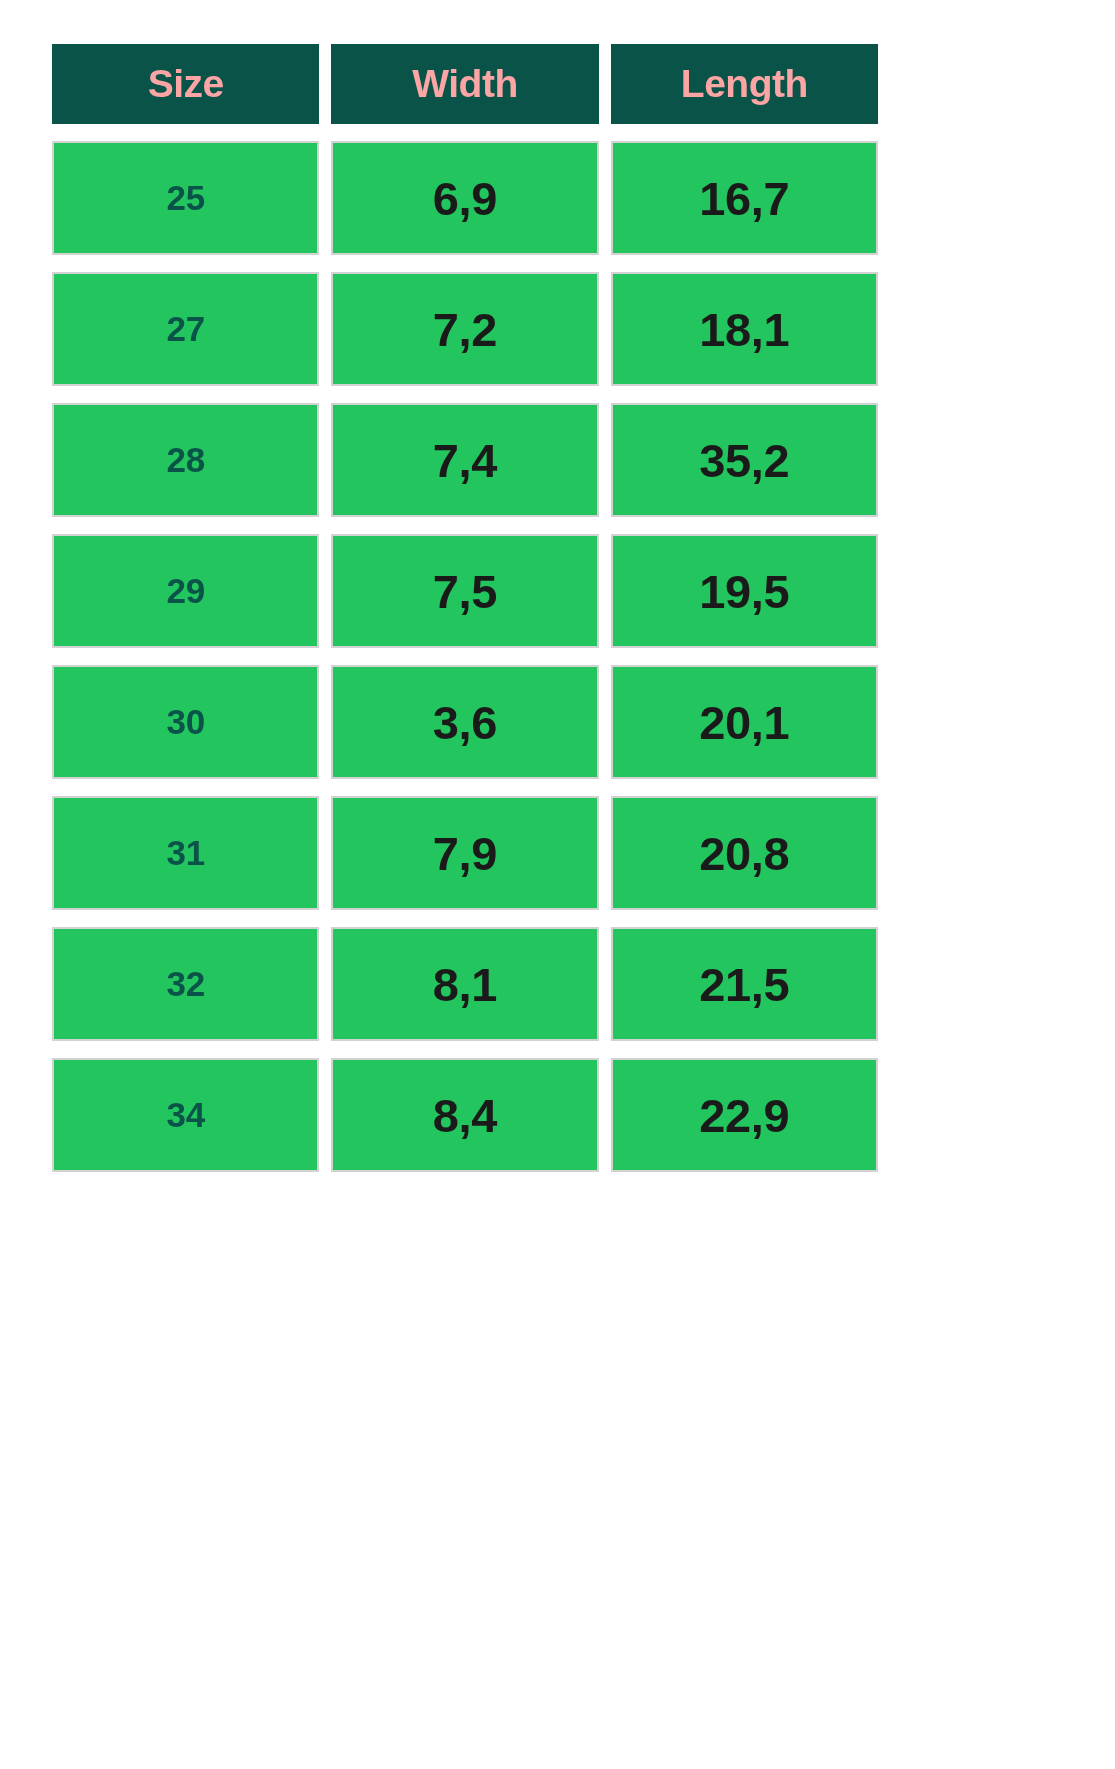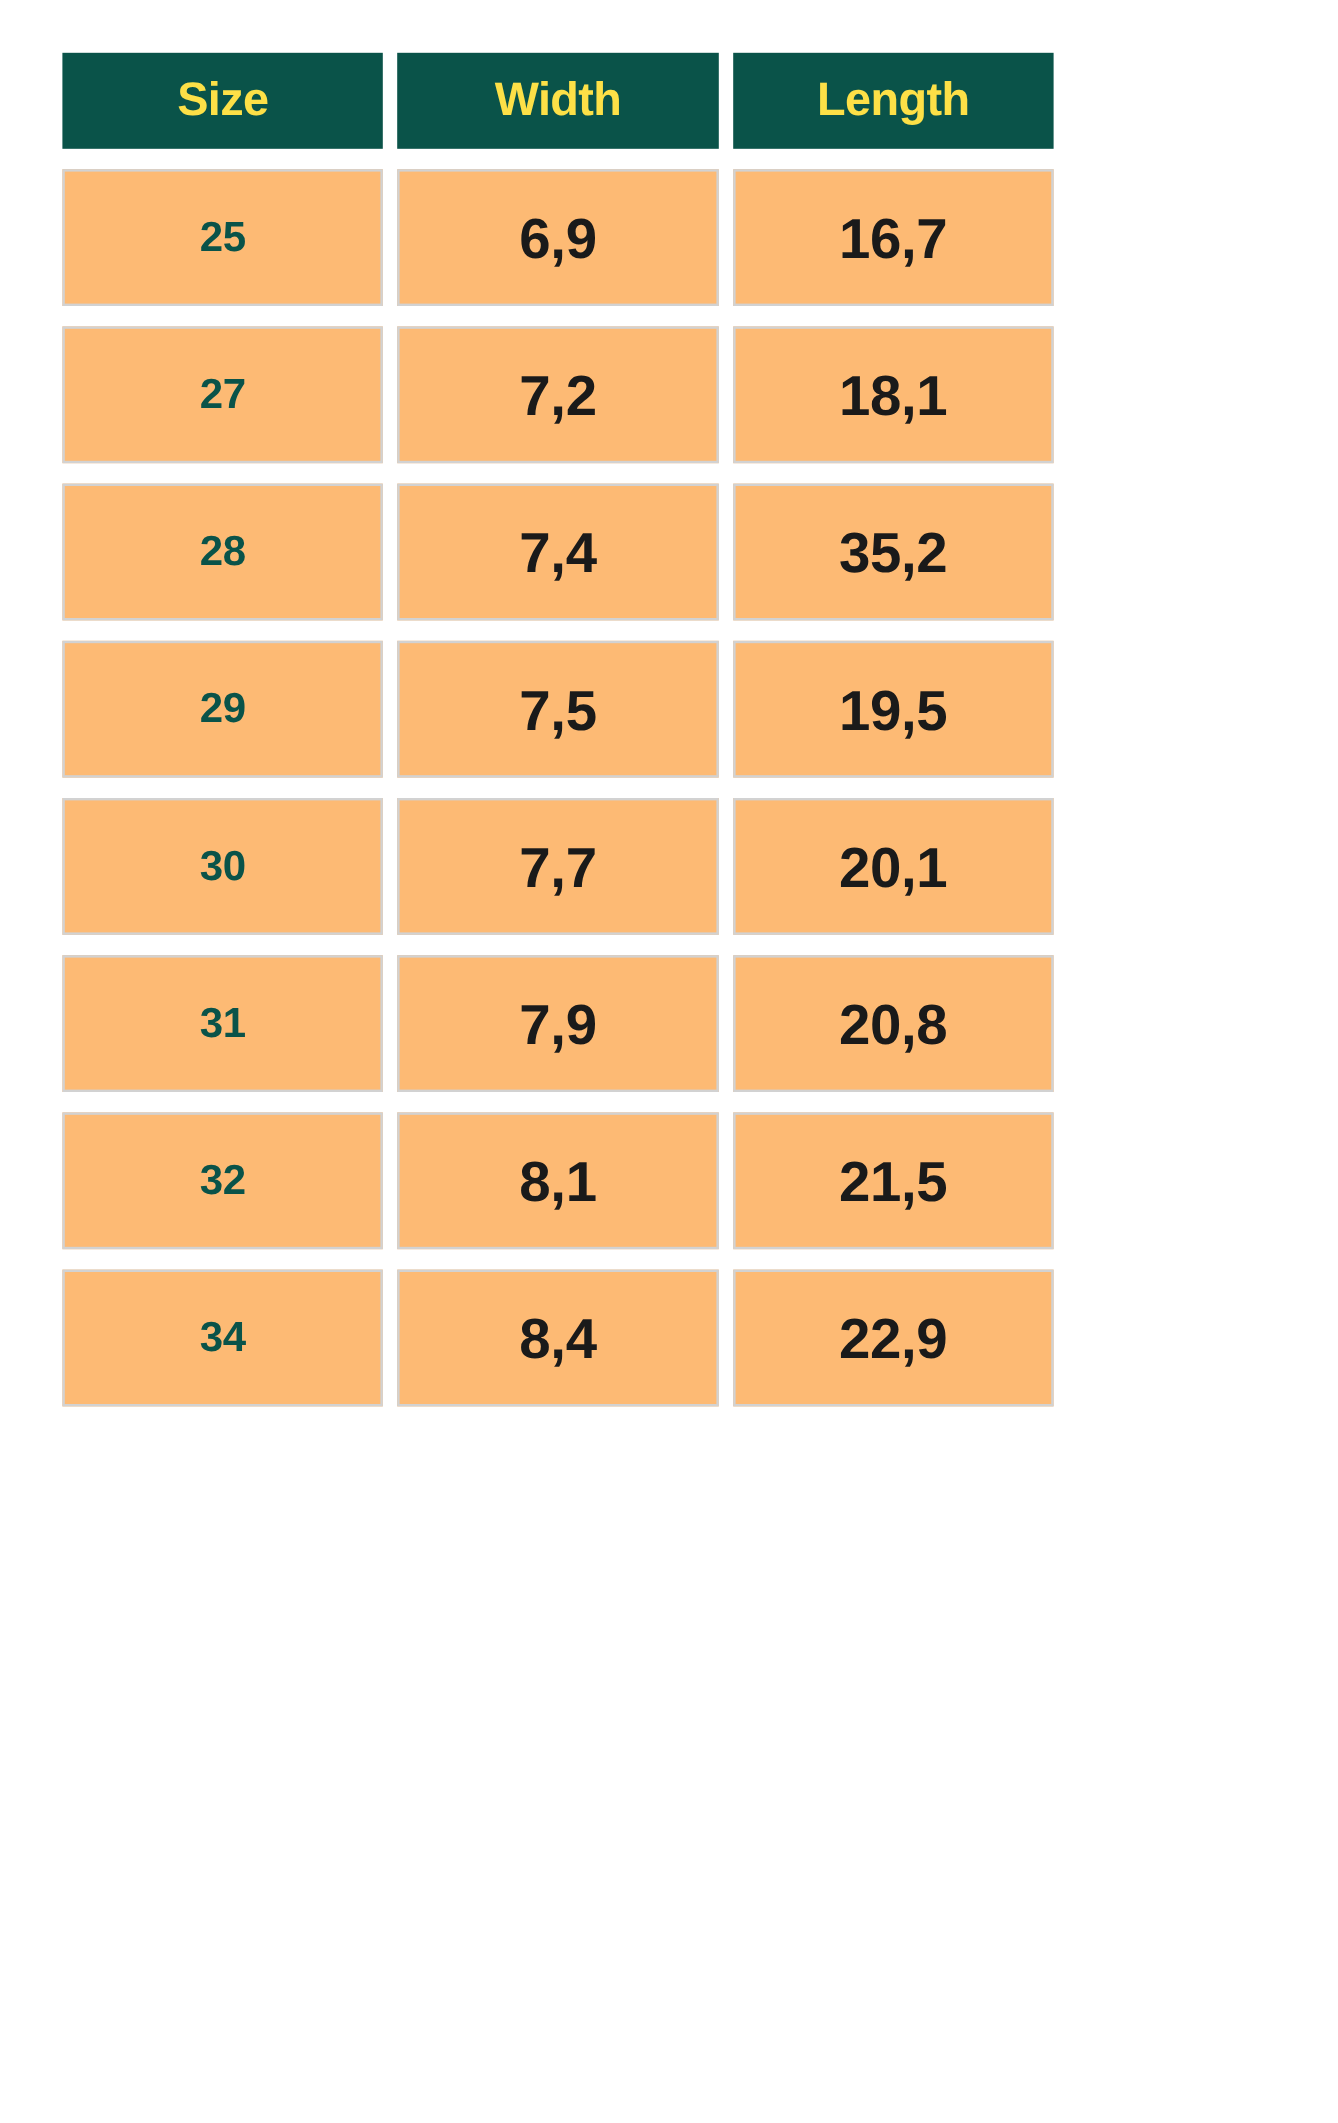--- a/index.html
+++ b/index.html
@@ -36,30 +36,30 @@
   .chart-table th,
   .chart-table td {
     padding: 0;
     height: 110px;
     text-align: center;
     vertical-align: middle;
   }
 
   .chart-table th {
     background: #0a5349;
-    color: #fde047;
+    color: #fca5a5;
     font-size: 39px;
     font-weight: bold;
     letter-spacing: -0.5px;
     height: 80px;
     border: none;
   }
 
   .chart-table td {
-    background: #fdba74;
+    background: #22c55e;
     border: 2px solid #d2d2d2;
   }
 
   td.cell-size {
     color: #0a5349;
     font-size: 35px;
     font-weight: bold;
     letter-spacing: -0.3px;
   }
 
@@ -98,21 +98,21 @@
         <td class="cell-measure">7,4</td>
         <td class="cell-measure">35,2</td>
       </tr>
       <tr>
         <td class="cell-size">29</td>
         <td class="cell-measure">7,5</td>
         <td class="cell-measure">19,5</td>
       </tr>
       <tr>
         <td class="cell-size">30</td>
-        <td class="cell-measure">7,7</td>
+        <td class="cell-measure">3,6</td>
         <td class="cell-measure">20,1</td>
       </tr>
       <tr>
         <td class="cell-size">31</td>
         <td class="cell-measure">7,9</td>
         <td class="cell-measure">20,8</td>
       </tr>
       <tr>
         <td class="cell-size">32</td>
         <td class="cell-measure">8,1</td>

